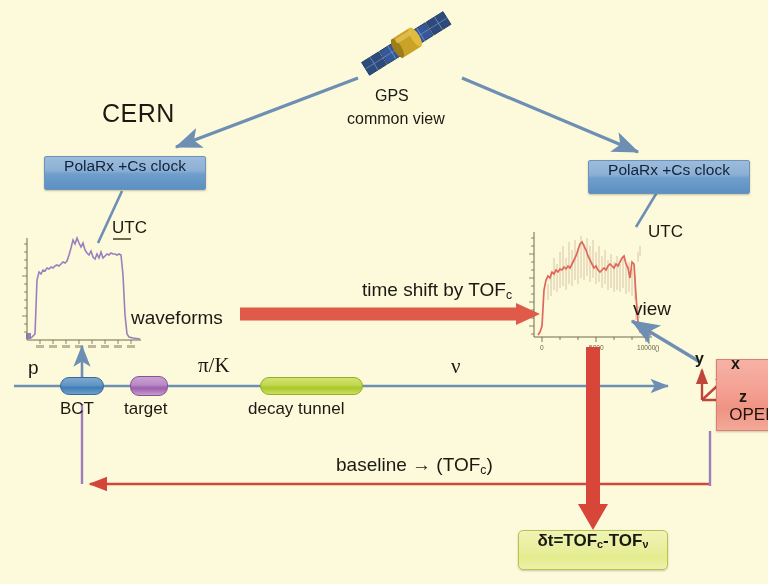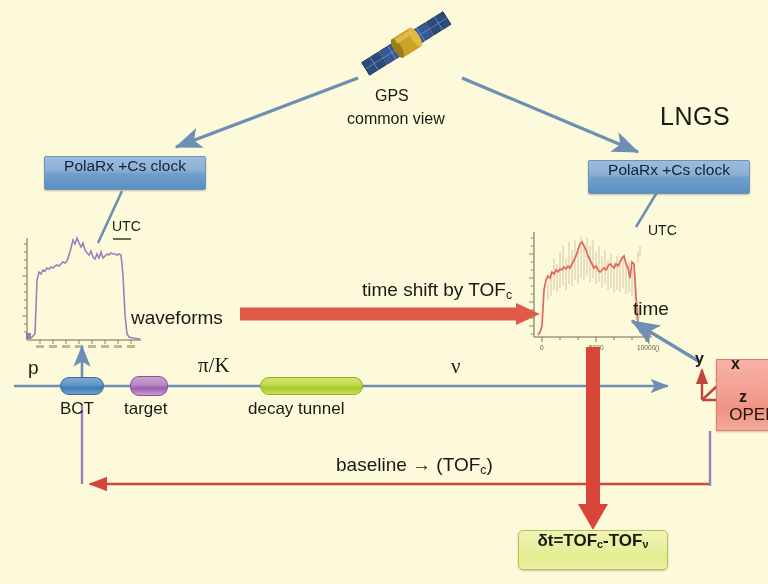--- a/index.html
+++ b/index.html
@@ -30,21 +30,21 @@
   }
   .lbl-site {
     font-size: 25px;
     letter-spacing: 0.5px;
   }
   .lbl-gps {
     font-size: 16px;
     text-align: center;
   }
   .lbl-utc {
-    font-size: 14px;
+    font-size: 17px;
     text-align: right;
   }
   .lbl-flow {
     font-size: 19px;
   }
   .lbl-beam {
     font-size: 17px;
   }
   .lbl-greek {
     font-family: "Liberation Serif", serif;
@@ -378,22 +378,22 @@
 
       <g transform="rotate(-32 50 39)">
         <rect x="40" y="28" width="22" height="22" rx="3" fill="#c9a227"></rect>
         <ellipse cx="61" cy="39" rx="4" ry="11" fill="#e0bb3e"></ellipse>
         <ellipse cx="40" cy="39" rx="4" ry="11" fill="#9c7d18"></ellipse>
         <rect x="42" y="30" width="18" height="5" rx="2" fill="#e5c558" opacity="0.7"></rect>
       </g>
     </svg>
   </div>
 
-
-  <div class="lbl lbl-site" style="left:660px; top:103px;">LNGS</div>
+  <div class="lbl lbl-site" style="left:102px; top:100px;">CERN</div>
+
 
   <div class="lbl lbl-gps" style="left:375px; top:88px;">GPS</div>
   <div class="lbl lbl-gps" style="left:347px; top:111px;">common view</div>
 
   <div class="clockbox" style="left:44px; top:156px;">
     <span>PolaRx +Cs clock</span>
   </div>
 
   <div class="clockbox" style="left:588px; top:160px;">
     <span>PolaRx +Cs clock</span>
@@ -401,21 +401,21 @@
 
   <div class="lbl lbl-utc" style="left:112px; top:219px;">UTC</div>
   <div class="lbl lbl-utc" style="left:648px; top:223px;">UTC</div>
 
   <div class="lbl lbl-flow" style="left:131px; top:296px;margin-top:12px;">waveforms</div>
 
   <div class="lbl lbl-flow" style="left:328px; top:280px;margin-left:34px;">
     <span>time shift by TOF</span><sub>c</sub>
   </div>
 
-  <div class="lbl lbl-flow" style="left:633px; top:299px;">time</div>
+  <div class="lbl lbl-flow" style="left:633px; top:299px;">view</div>
 
   <div class="lbl lbl-flow" style="left:336px; top:455px;">
     <span>baseline </span><span>→</span><span> (TOF</span><sub>c</sub><span>)</span>
   </div>
 
   <div class="lbl lbl-beam" style="left:28px; top:358px; font-size:19px;">p</div>
   <div class="lbl lbl-greek" style="left:198px; top:354px;">π/K</div>
   <div class="lbl lbl-greek" style="left:451px; top:355px;">ν</div>
 
   <div class="beamel bct" style="left:60px; top:377px; width:44px; height:18px;"></div>

